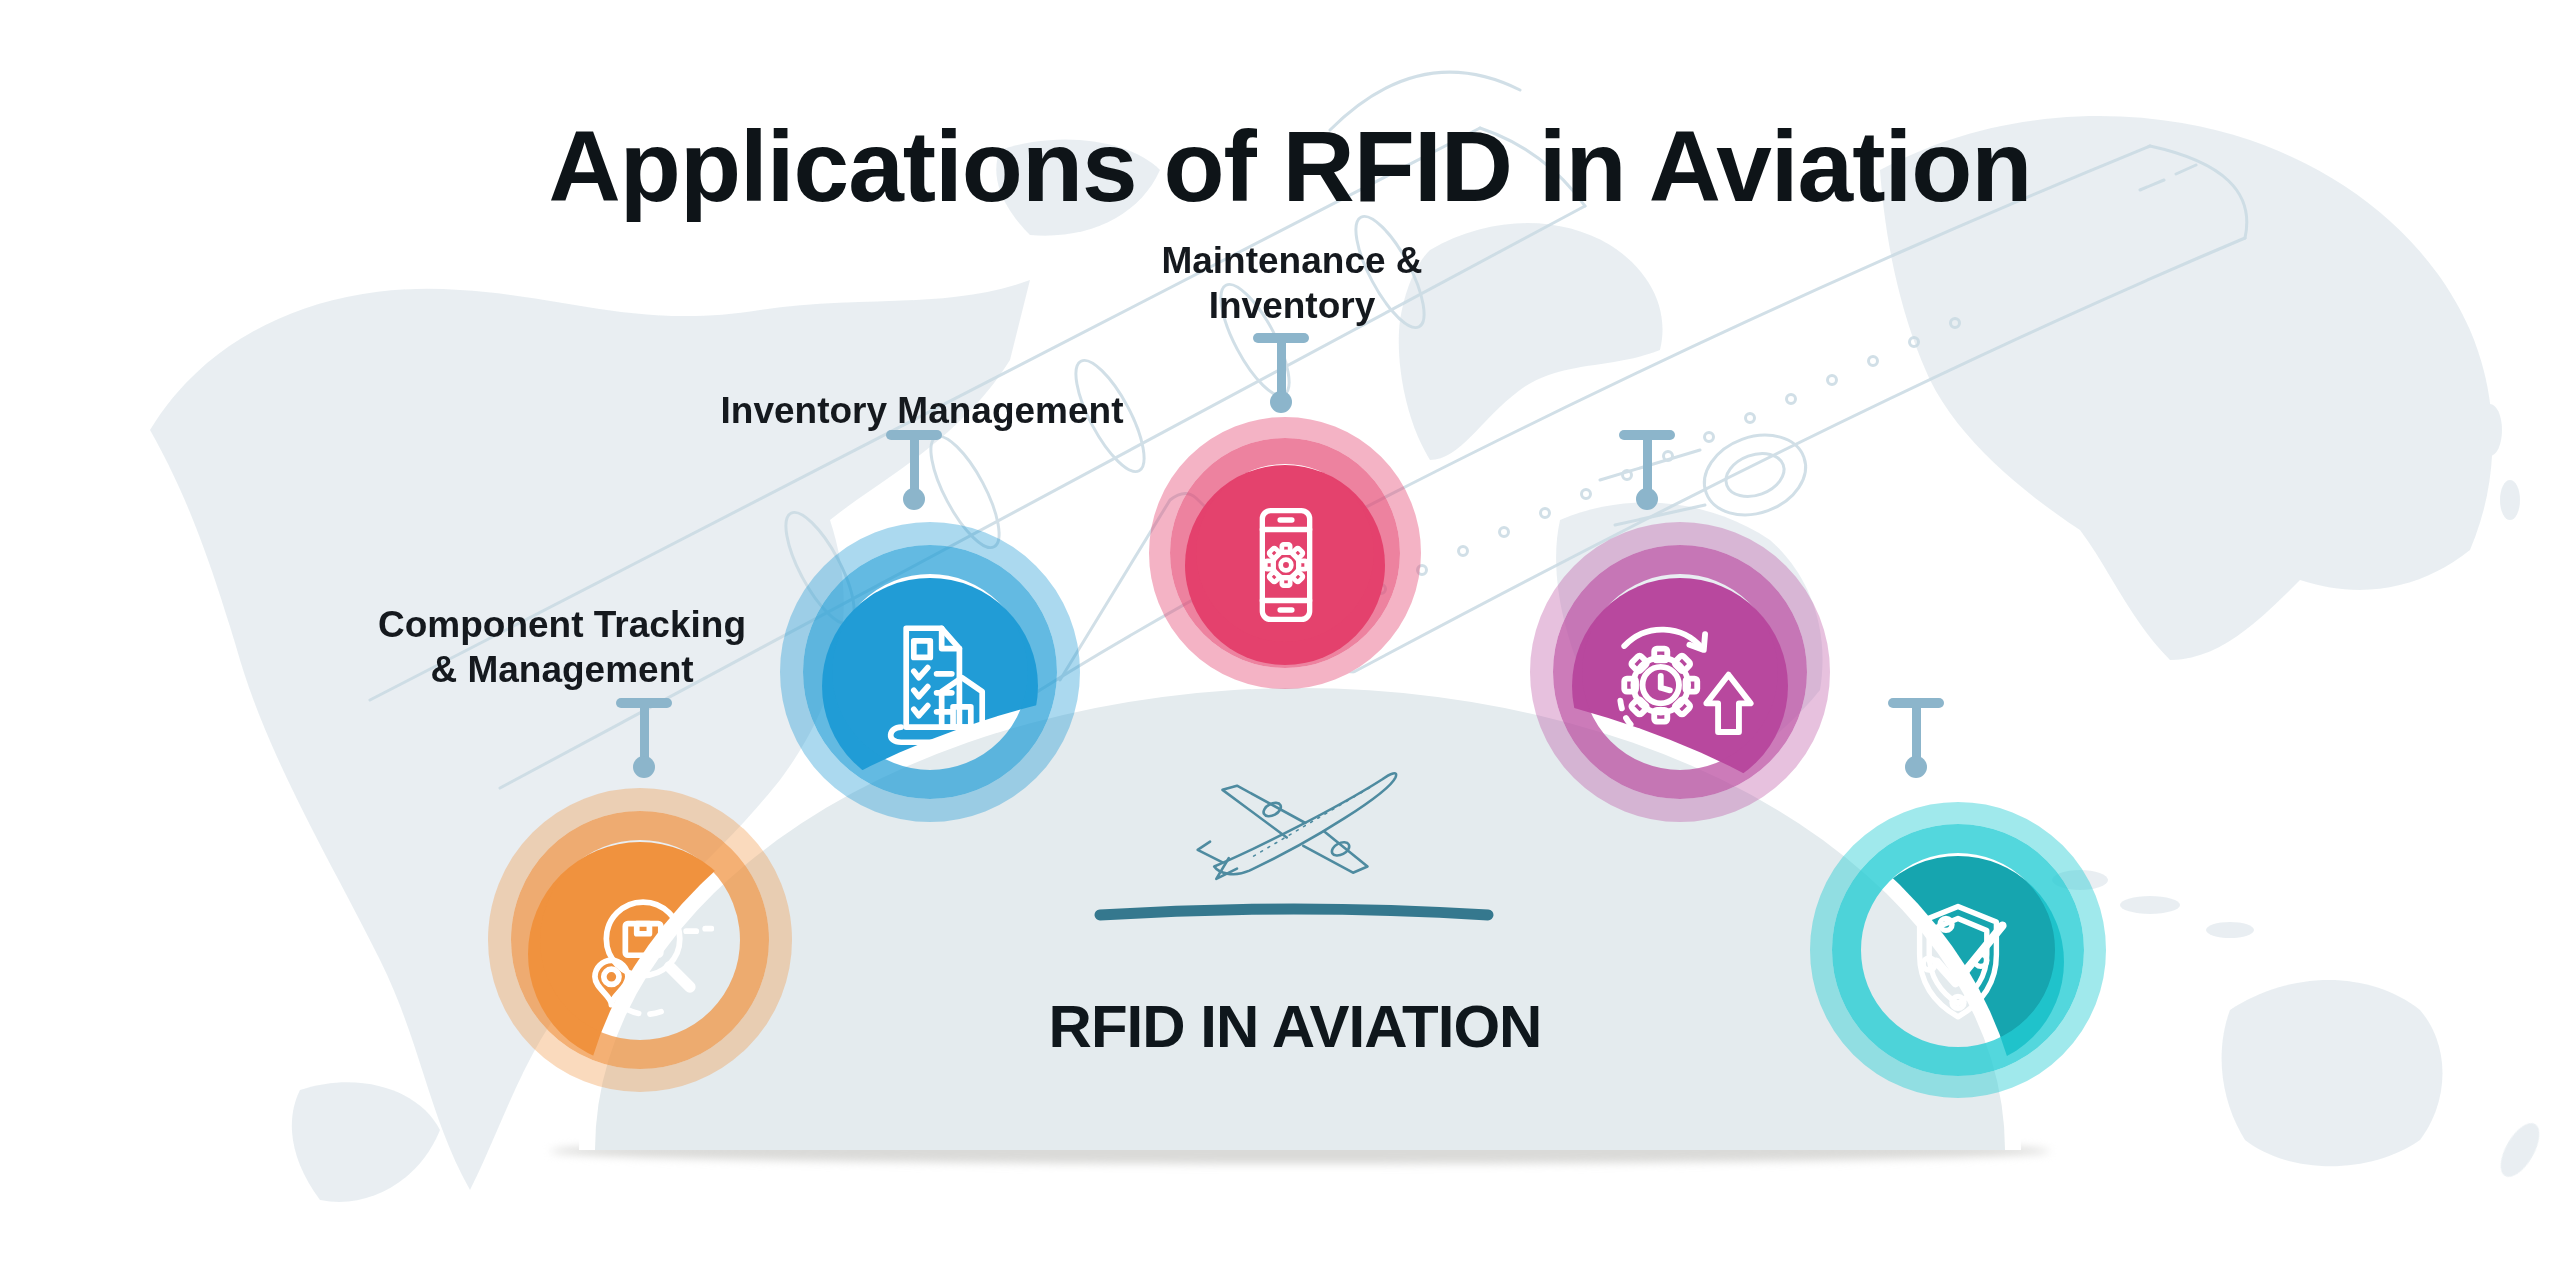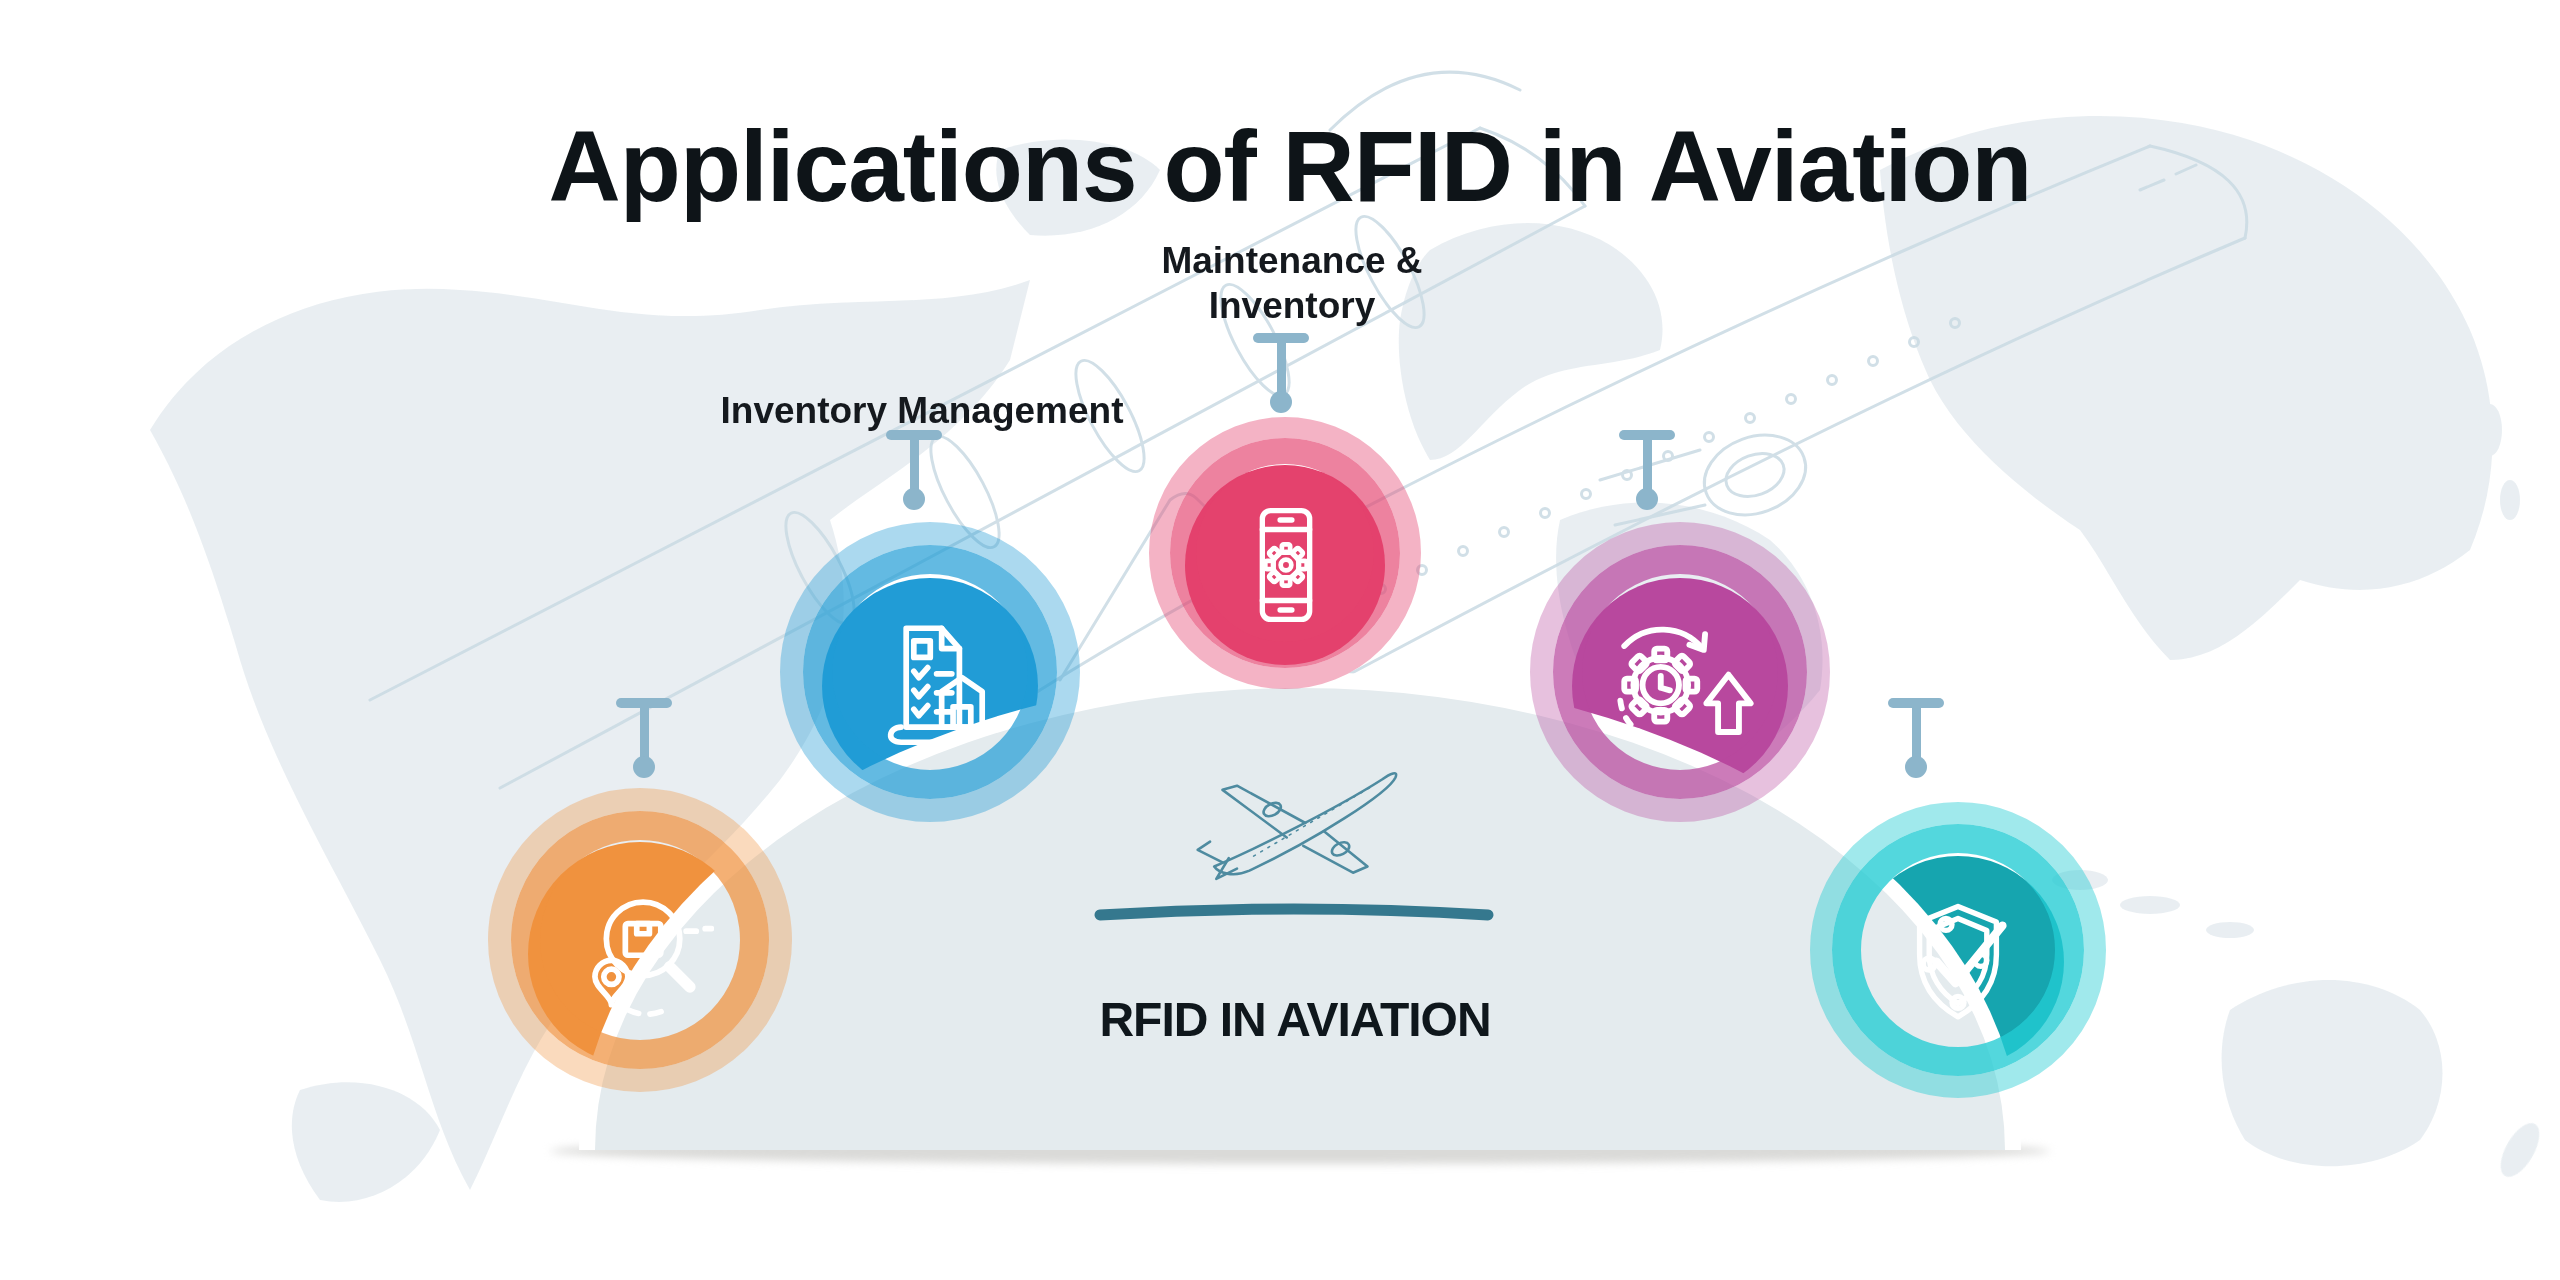--- a/index.html
+++ b/index.html
@@ -65,21 +65,21 @@
   .item-label.l1{left:562px;top:602px;} .item-label.l2{left:922px;top:388px;}
   .item-label.l3{left:1292px;top:238px;text-align:center;} .item-label.l4{left:1650px;top:388px;}
   .item-label.l5{left:2006px;top:650px;}
 
   
   .dome-plane{position:absolute;left:1150px;top:748px;z-index:5;}
   .dome-bar{position:absolute;left:1092px;top:900px;z-index:5;}
   .dome-eyebrow{position:absolute;left:1295px;top:938px;transform:translateX(-50%);z-index:5;
     font-size:38px;font-weight:400;letter-spacing:3px;color:#1B2930;white-space:nowrap;}
   .dome-heading{position:absolute;left:1295px;top:992px;transform:translateX(-50%);z-index:5;
-    font-size:48px;font-weight:800;letter-spacing:-1px;color:#0F171C;white-space:nowrap;}
+    font-size:60px;font-weight:800;letter-spacing:-1px;color:#0F171C;white-space:nowrap;}
 </style>
 </head>
 <body>
 
 <div class="stage">
 
   <svg class="bg-decor" viewBox="0 0 2560 1280">
     <g opacity="0.9" style="fill: rgb(231, 237, 241);">
       <path d="M150,430 C210,330 330,280 460,290 C560,295 640,330 760,310 C860,295 950,310 1030,280 L1010,360 C960,440 880,480 830,520 C860,610 840,700 780,780 C700,880 620,930 560,1010 C520,1065 500,1130 470,1190 C430,1120 420,1040 380,960 C330,860 270,760 240,660 C215,575 190,500 150,430 Z"></path>
       <path d="M300,1090 C360,1070 420,1090 440,1130 C420,1180 370,1210 320,1200 C290,1160 285,1120 300,1090 Z"></path>
@@ -252,20 +252,24 @@
     <div class="cap"></div>
     <div class="stem"></div>
     <div class="dot"></div>
   </div>
   <div class="connector c5" style="color: rgb(140, 181, 203);">
     <div class="cap"></div>
     <div class="stem"></div>
     <div class="dot"></div>
   </div>
 
+  <div class="item-label l1">
+    <span>Component Tracking</span>
+    <span>&amp; Management</span>
+  </div>
   <div class="item-label l2">
     <span>Inventory Management</span>
   </div>
   <div class="item-label l3">
     <span>Maintenance &amp;</span>
     <span>Inventory</span>
   </div>
 
   <div class="dome-plane" style="color: rgb(78, 139, 160);">
     <svg width="290" height="150" viewBox="0 0 280 140" fill="none" stroke="currentColor" stroke-width="2.5" stroke-linecap="round" stroke-linejoin="round">

